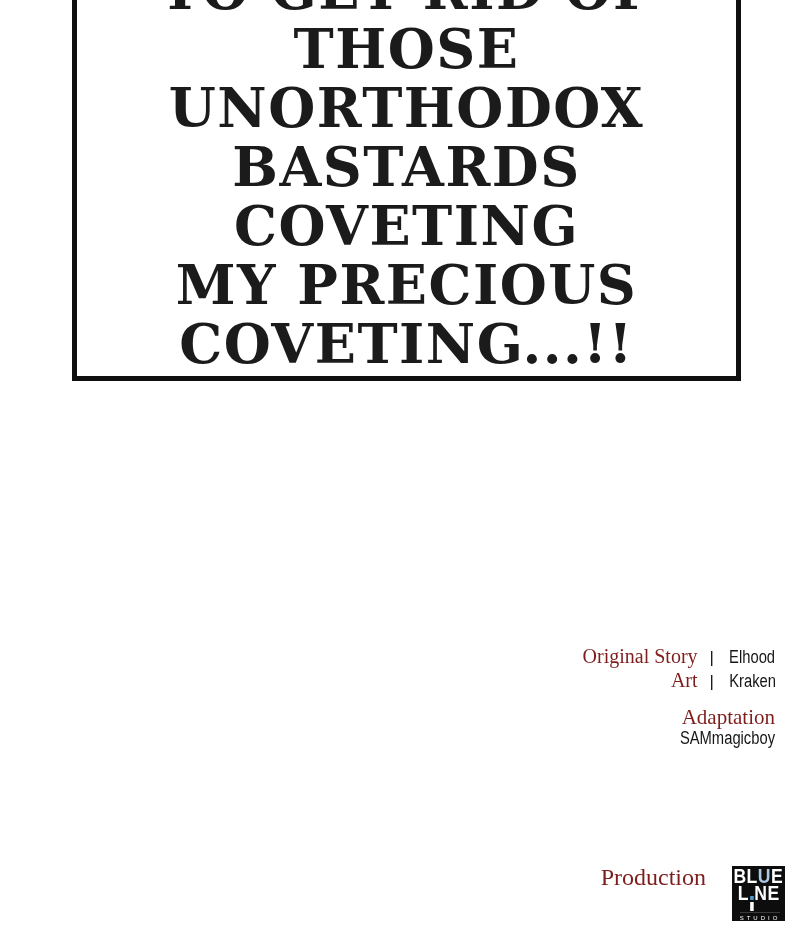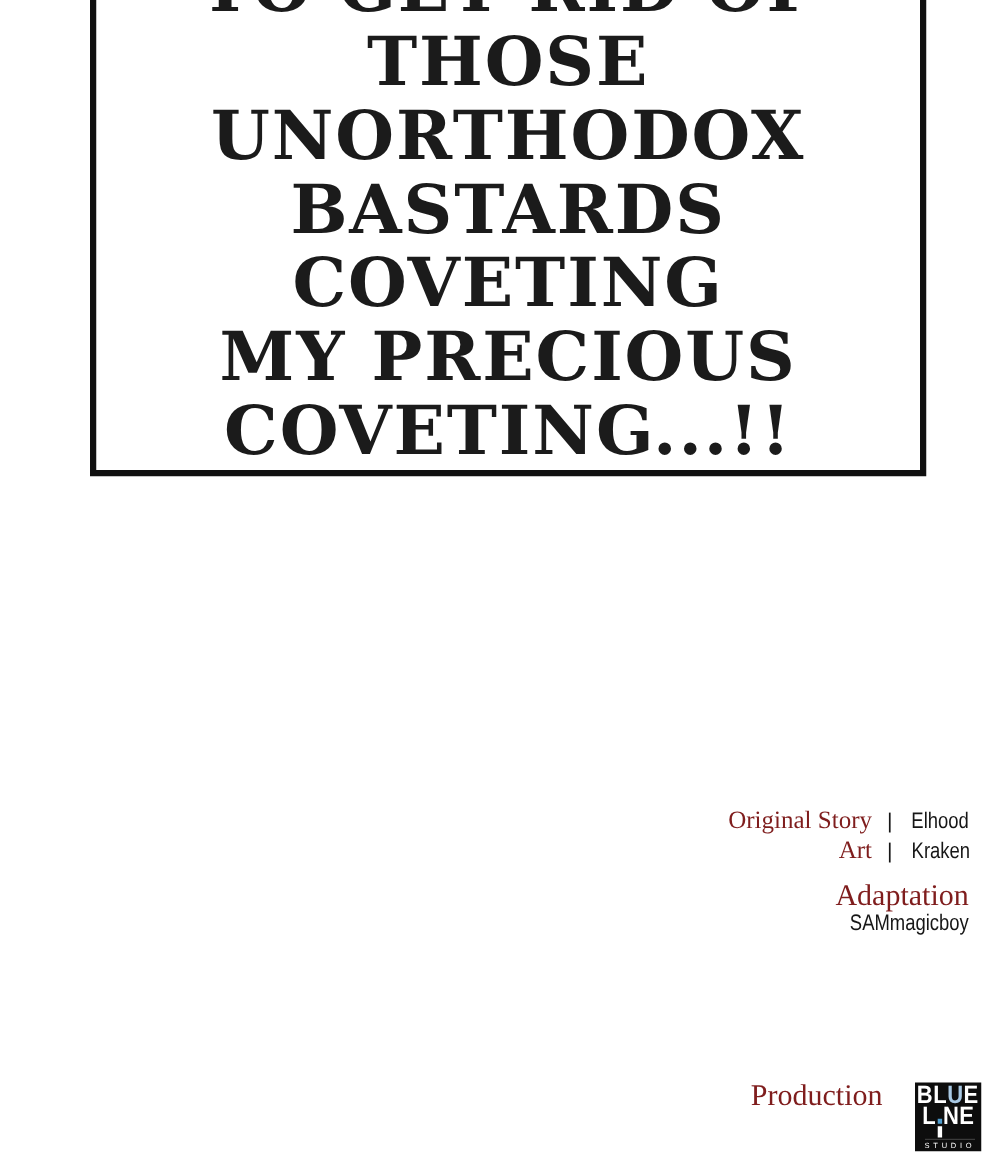--- a/index.html
+++ b/index.html
@@ -43,21 +43,21 @@
     height:24px;
   }
   .credit-role { font-size:20px; }
   .credit-pipe {
     font-family:"Liberation Sans", sans-serif;
     font-size:17px; margin:0 5px 0 12px;
   }
   .credit-namebox { width:56px; text-align:right; font-size:18px; }
 
   .block-adaptation { position:absolute; top:706px; right:25px; text-align:right; }
-  .block-adaptation .blk-label { font-size:24px; line-height:23px; }
+  .block-adaptation .blk-label { font-size:21px; line-height:23px; }
   .block-adaptation .blk-name  { font-size:18px; line-height:18px; }
 
   .block-assistance { position:absolute; top:758px; right:25px; text-align:right; }
   .block-assistance .blk-label { font-size:19px; line-height:21px; }
   .block-assistance .blk-name  { font-size:18px; line-height:16px; }
 
   .production-label {
     position:absolute; top:864px; right:94px;
     font-size:24px;
   }

